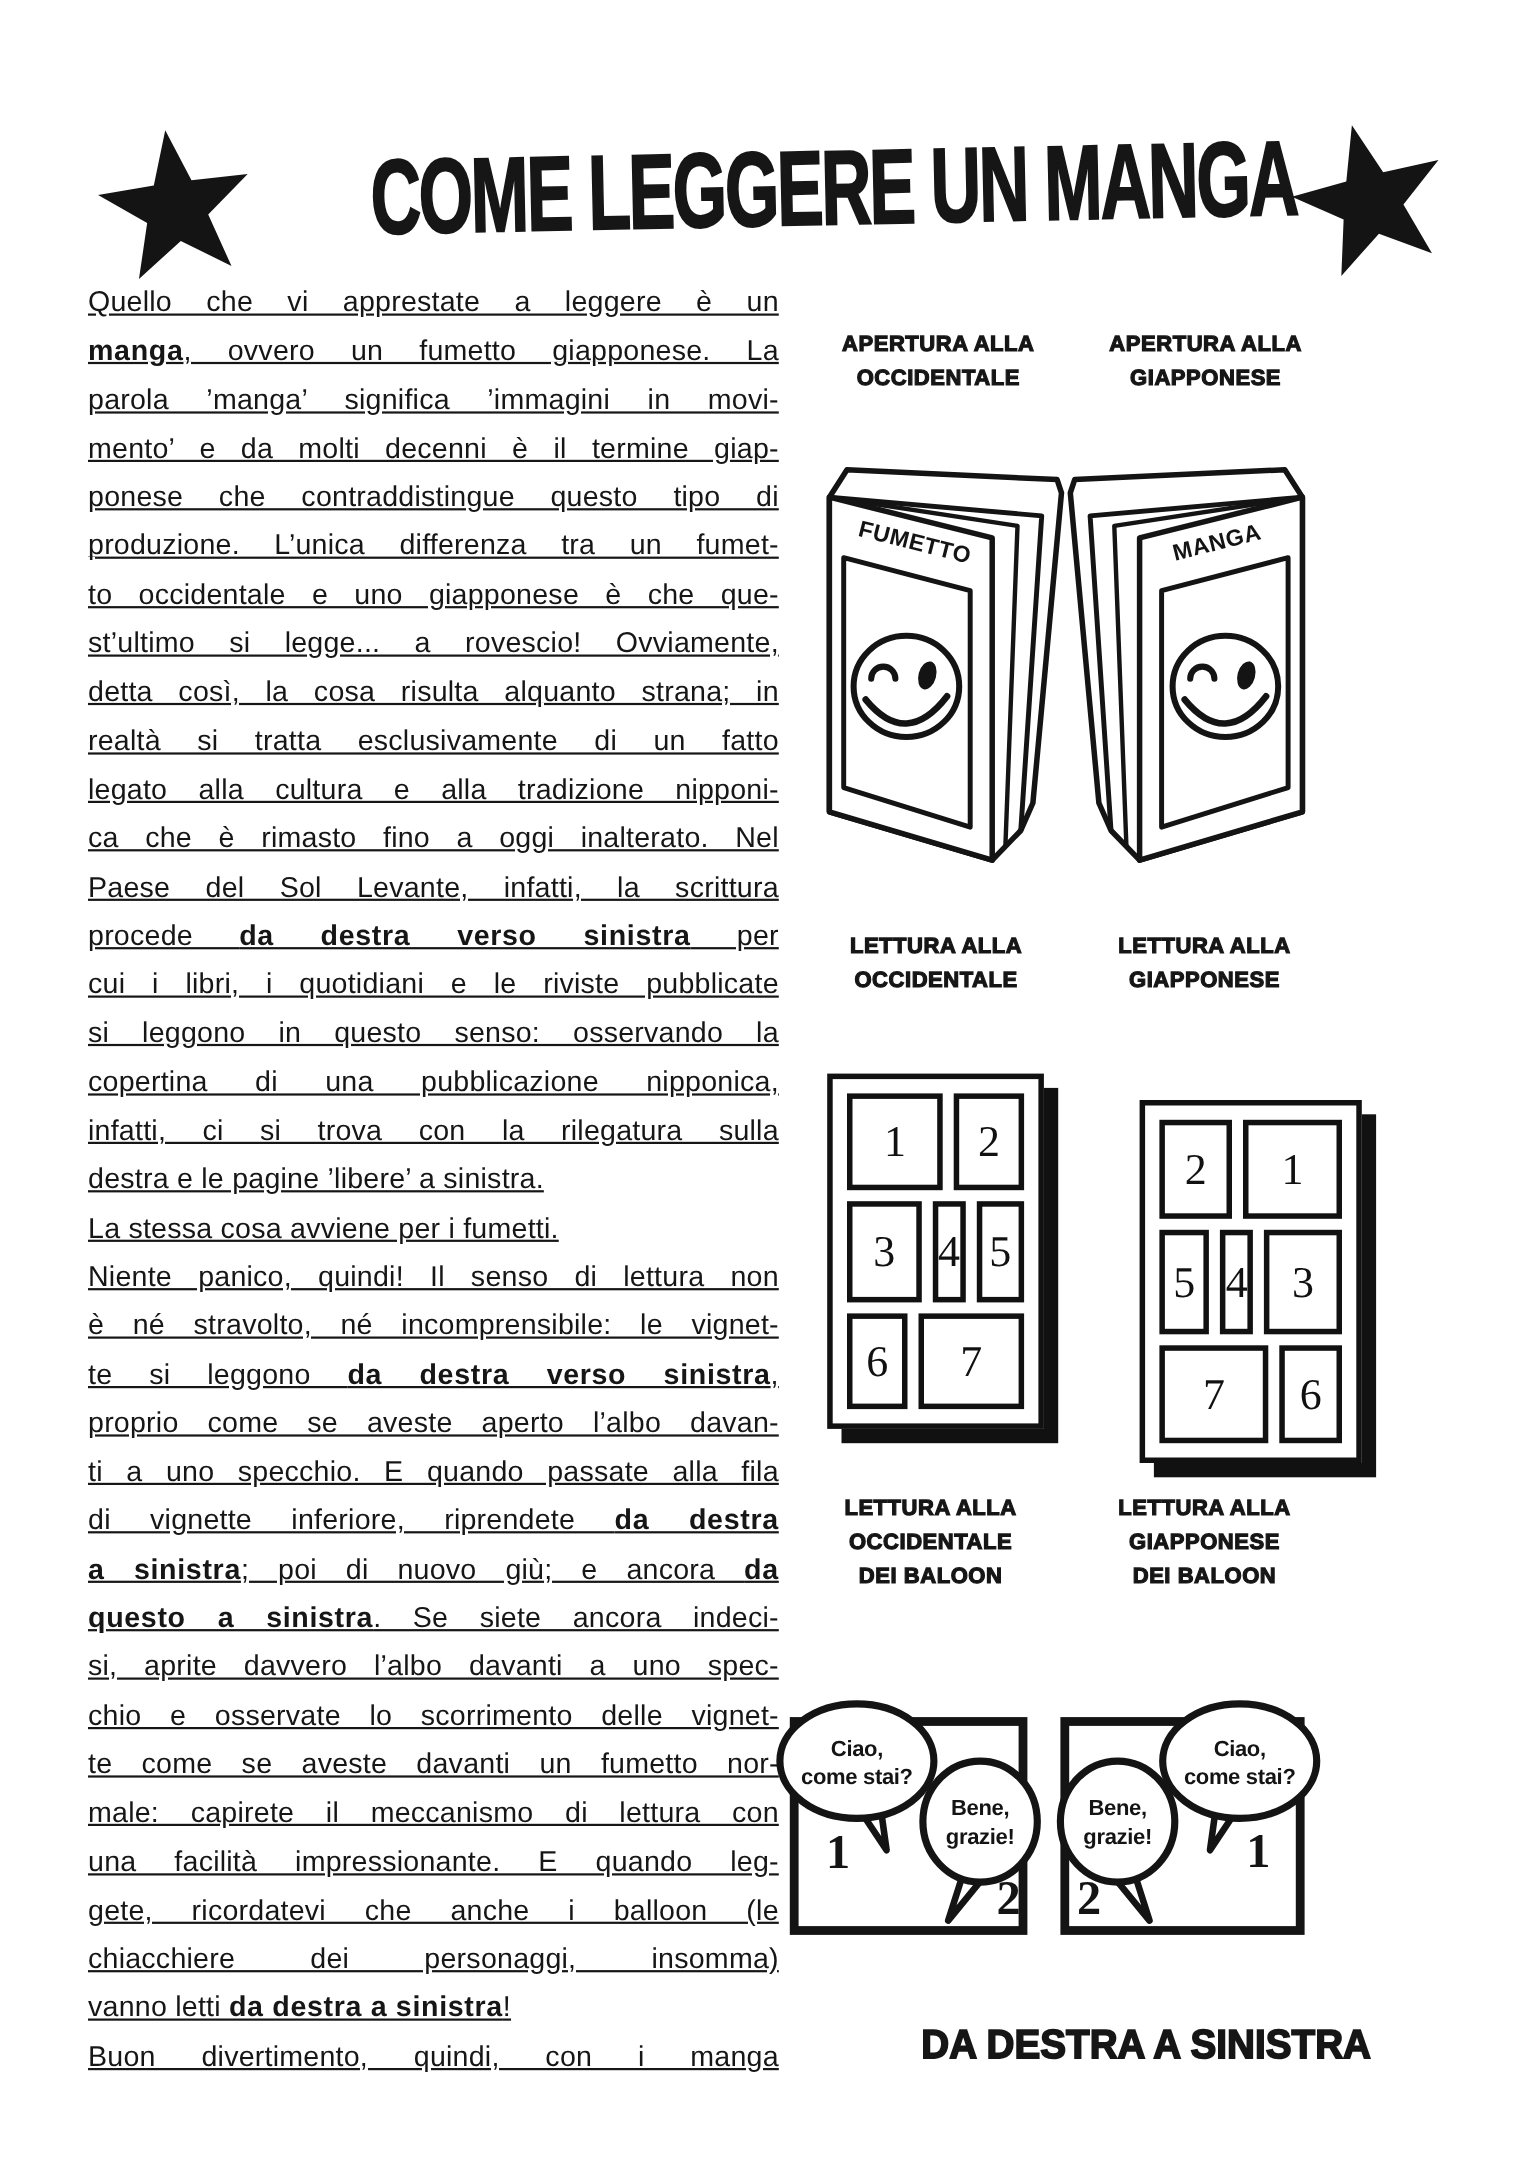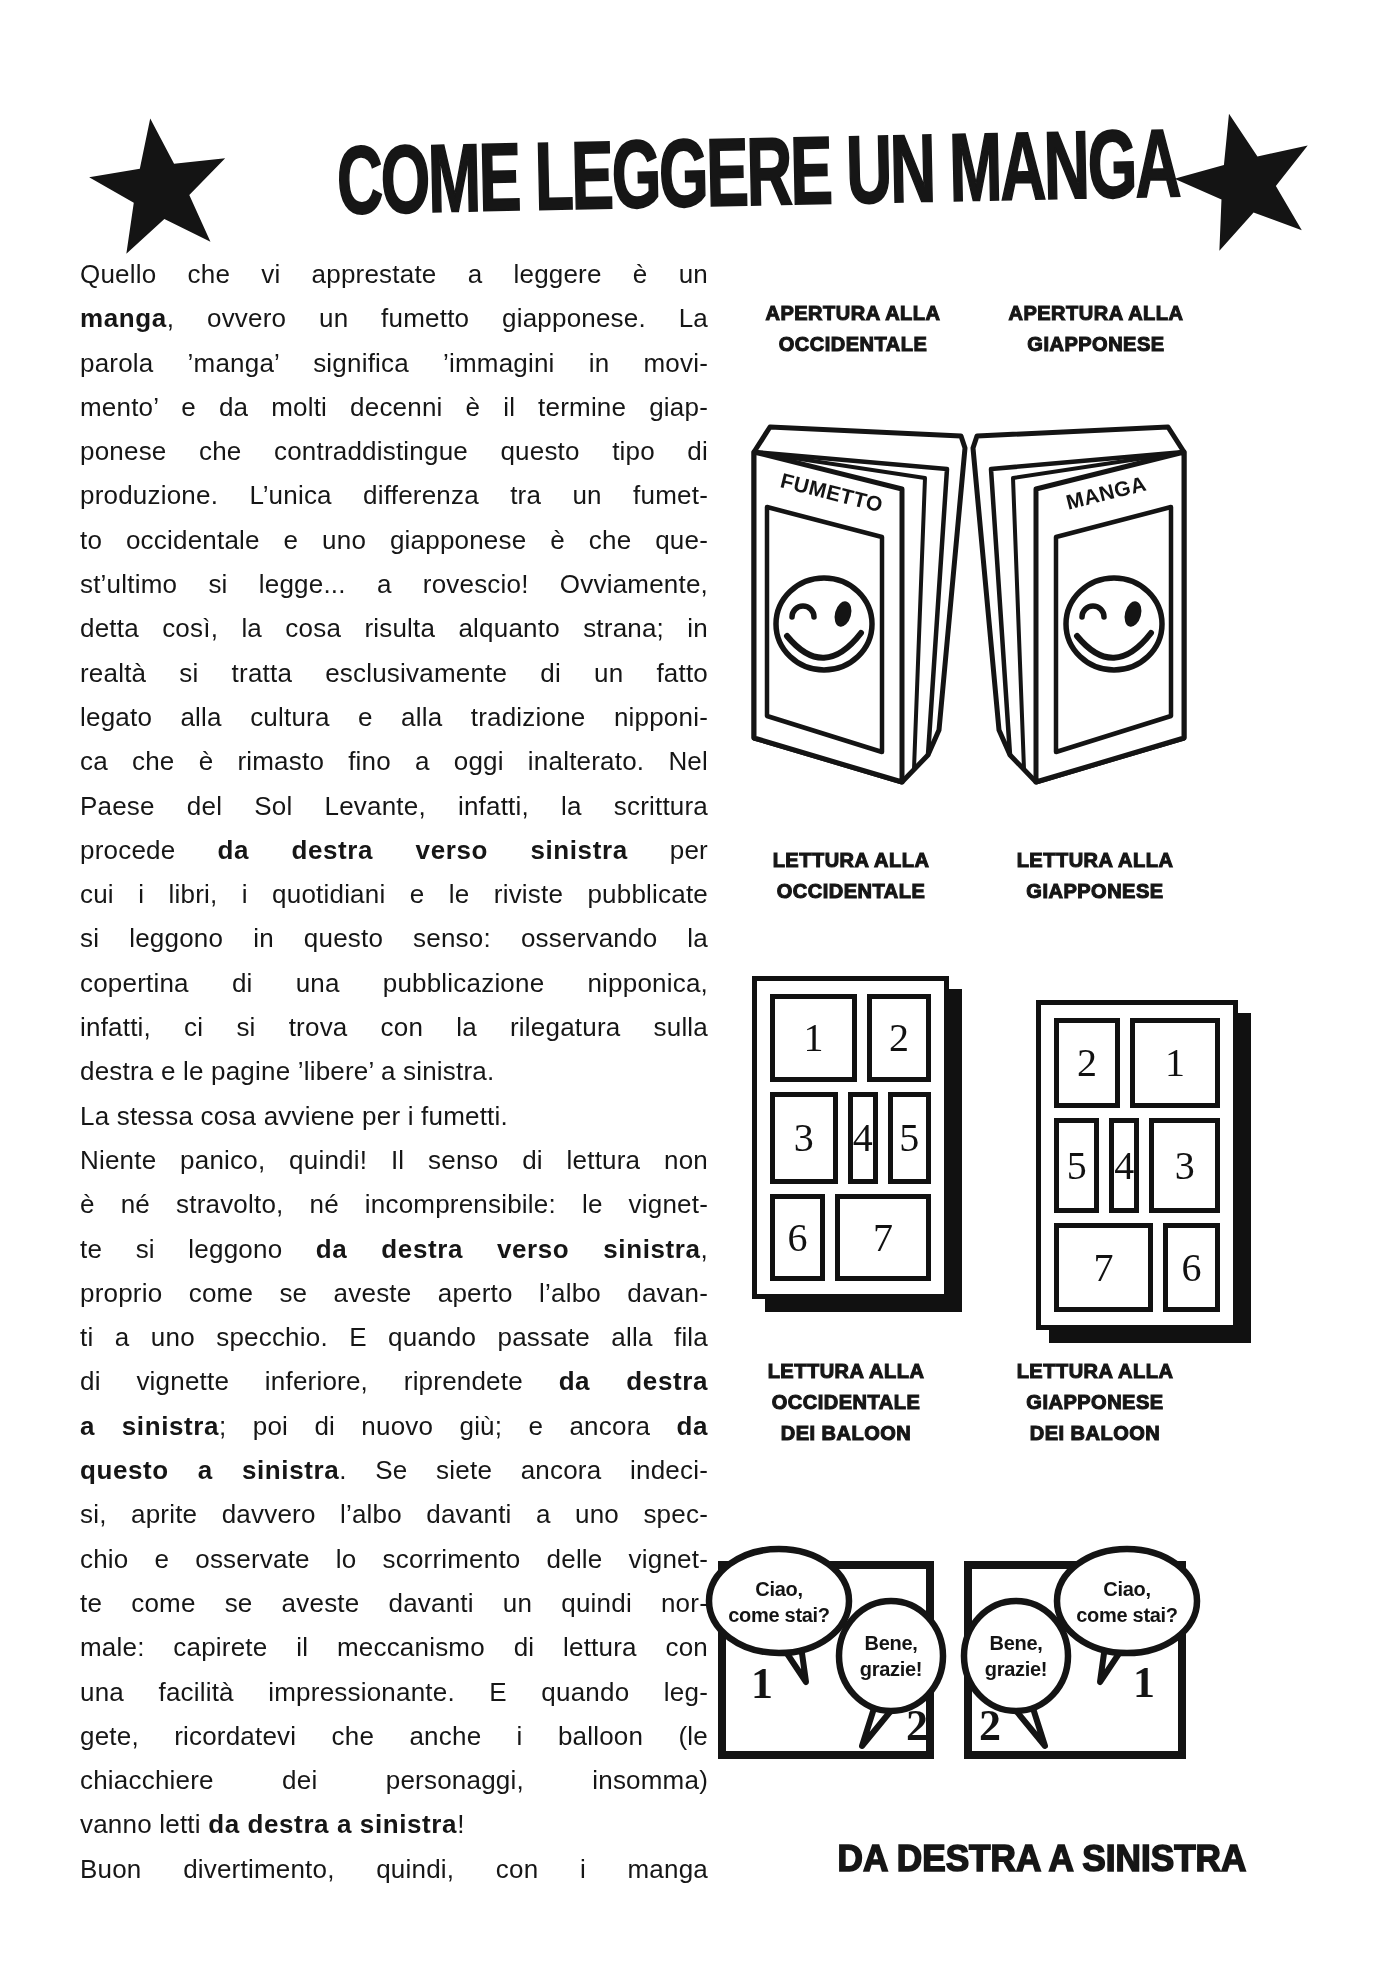--- a/index.html
+++ b/index.html
@@ -13,21 +13,21 @@
     position:absolute;left:150px;top:118px;width:1100px;height:120px;
     text-align:center;font-size:96px;font-weight:bold;letter-spacing:-3px;
     line-height:110px;white-space:nowrap;
     transform:rotate(-1.2deg) scaleX(.66);transform-origin:50% 50%;
     -webkit-text-stroke:2px #161616;
   }
   .star{position:absolute;width:152px;height:152px;}
   .star-left{left:84px;top:112px;transform:rotate(-8deg);}
   .star-right{left:1170px;top:106px;transform:rotate(-14deg);}
   
-  .article{position:absolute;left:80px;top:252px;width:628px;}
+  .article{position:absolute;left:80px;top:252px;width:628px;text-decoration:underline;}
   .t-line{font-size:26px;line-height:44.3px;white-space:nowrap;letter-spacing:.2px;}
   .t-line.just{white-space:normal;text-align:justify;text-align-last:justify;}
   .t-line .b{font-weight:bold;letter-spacing:.6px;}
   
   .h-block{
     position:absolute;width:280px;text-align:center;font-weight:bold;
     font-size:20px;line-height:31px;white-space:pre-line;letter-spacing:.5px;
     -webkit-text-stroke:1.1px #161616;
   }
   
@@ -99,21 +99,21 @@
       <div class="t-line just"><span>Niente panico, quindi! Il senso di lettura non</span></div>
       <div class="t-line just"><span>è né stravolto, né incomprensibile: le vignet-</span></div>
       <div class="t-line just"><span>te si leggono </span><span class="b">da destra verso sinistra</span><span>,</span></div>
       <div class="t-line just"><span>proprio come se aveste aperto l’albo davan-</span></div>
       <div class="t-line just"><span>ti a uno specchio. E quando passate alla fila</span></div>
       <div class="t-line just"><span>di vignette inferiore, riprendete </span><span class="b">da destra</span></div>
       <div class="t-line just"><span class="b">a sinistra</span><span>; poi di nuovo giù; e ancora </span><span class="b">da</span></div>
       <div class="t-line just"><span class="b">questo a sinistra</span><span>. Se siete ancora indeci-</span></div>
       <div class="t-line just"><span>si, aprite davvero l’albo davanti a uno spec-</span></div>
       <div class="t-line just"><span>chio e osservate lo scorrimento delle vignet-</span></div>
-      <div class="t-line just"><span>te come se aveste davanti un quindi nor-</span></div>
+      <div class="t-line just"><span>te come se aveste davanti un fumetto nor-</span></div>
       <div class="t-line just"><span>male: capirete il meccanismo di lettura con</span></div>
       <div class="t-line just"><span>una facilità impressionante. E quando leg-</span></div>
       <div class="t-line just"><span>gete, ricordatevi che anche i balloon (le</span></div>
       <div class="t-line just"><span>chiacchiere dei personaggi, insomma)</span></div>
       <div class="t-line"><span>vanno letti </span><span class="b">da destra a sinistra</span><span>!</span></div>
       <div class="t-line just"><span>Buon divertimento, quindi, con i manga</span></div>
     </div>
 
   <div class="h-block" style="left:713px;top:298px;">APERTURA ALLA
 OCCIDENTALE</div>

